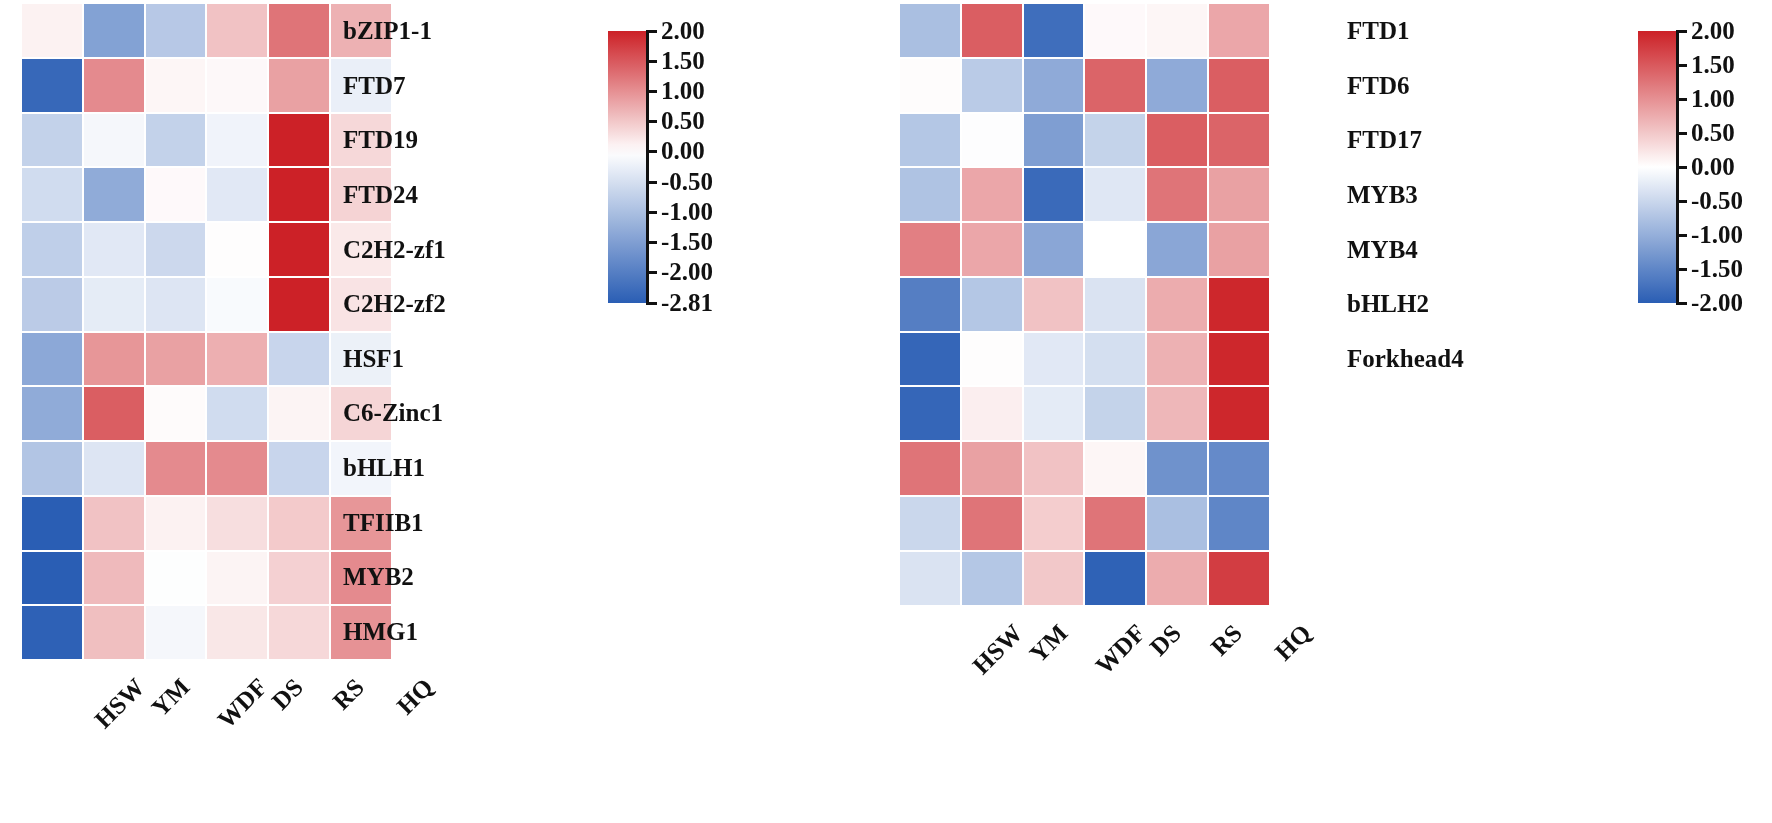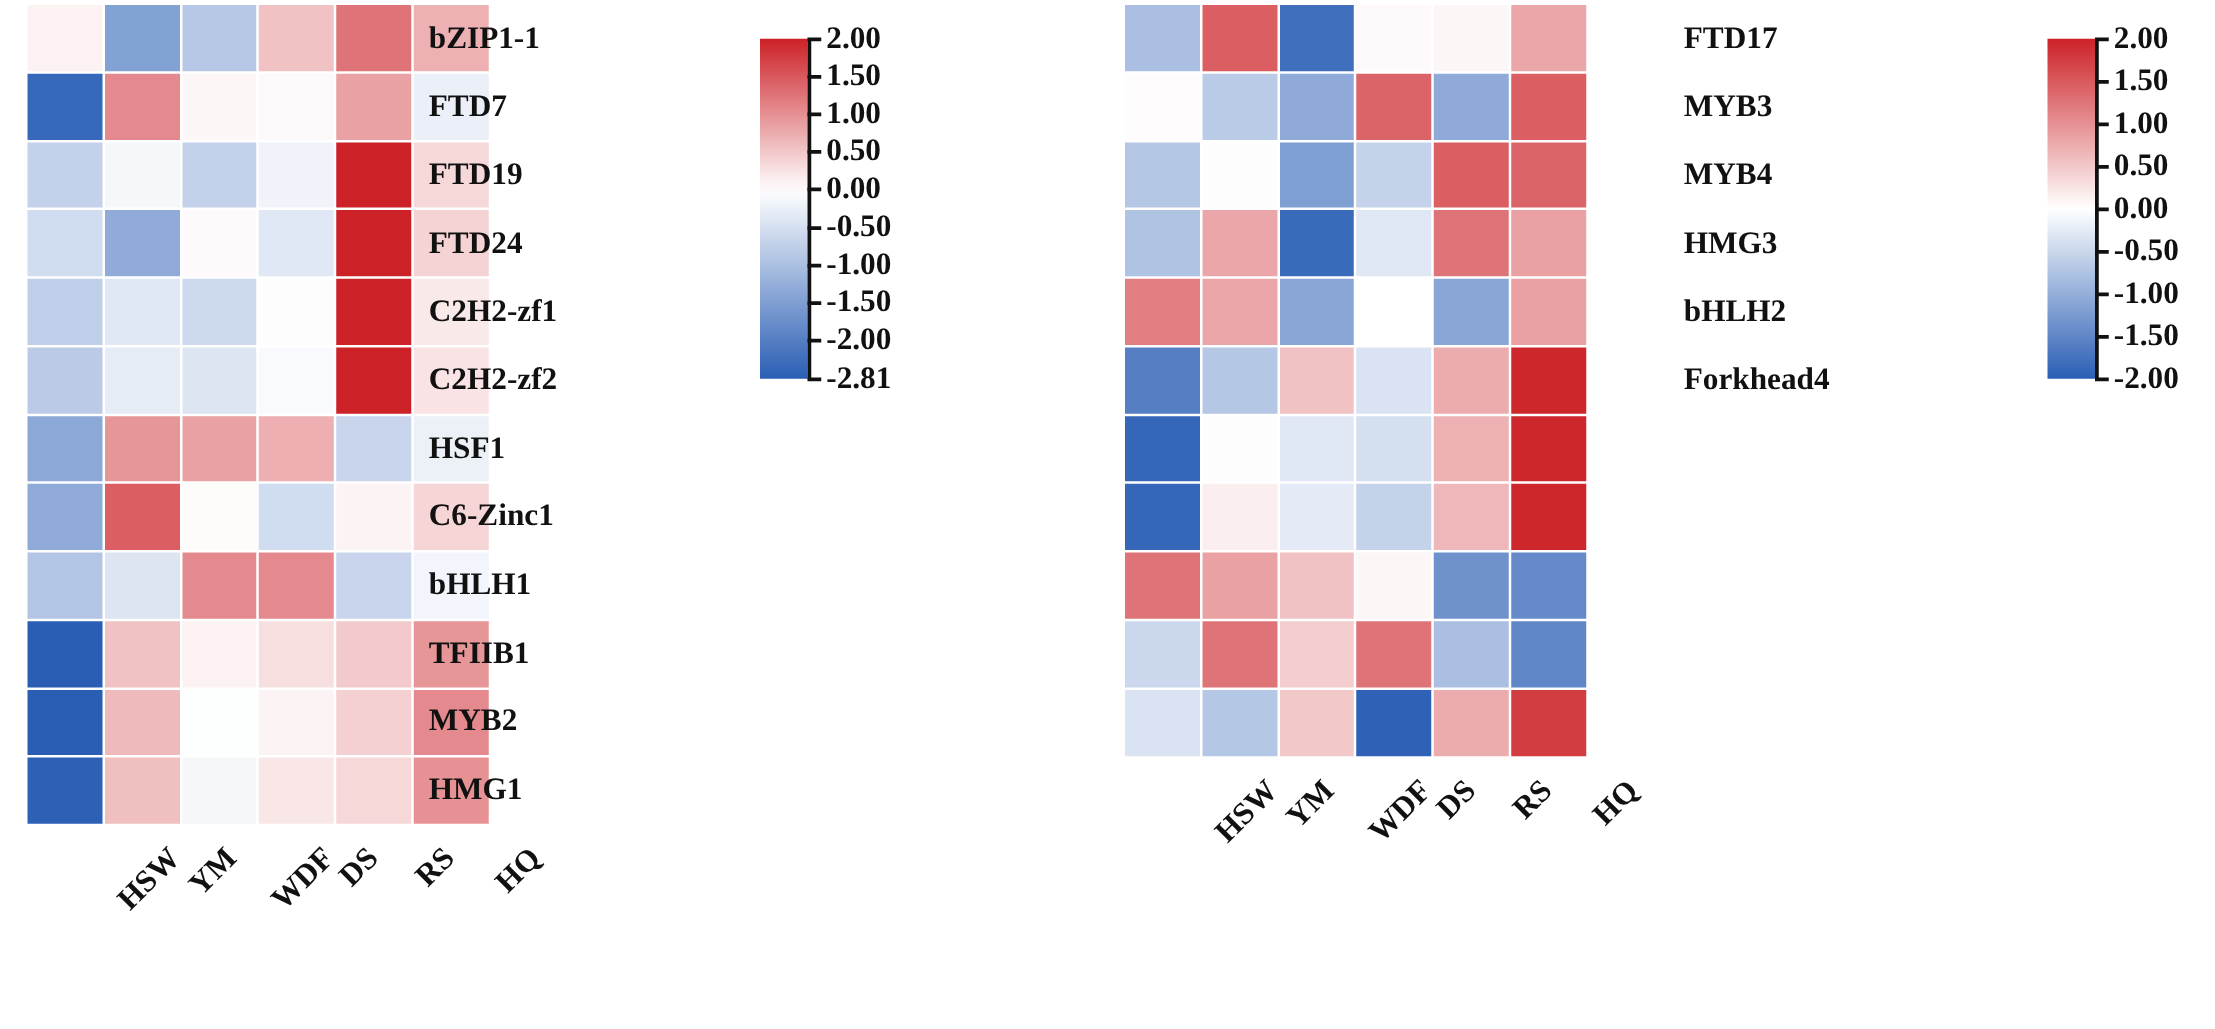--- a/index.html
+++ b/index.html
@@ -331,24 +331,25 @@
           <div class="heat-cell" style="background: rgb(95, 134, 199);"></div>
           <div class="heat-cell" style="background: rgb(218, 227, 242);"></div>
           <div class="heat-cell" style="background: rgb(180, 199, 229);"></div>
           <div class="heat-cell" style="background: rgb(242, 200, 201);"></div>
           <div class="heat-cell" style="background: rgb(47, 98, 182);"></div>
           <div class="heat-cell" style="background: rgb(236, 172, 174);"></div>
           <div class="heat-cell" style="background: rgb(210, 61, 66);"></div>
         </div>
     </div>
     <div class="row-labels" id="right-row-labels" style="left: 1347px; top: 4px; height: 600.6px;">
+        <div class="row-label" style="height: 54.6px;">FTD1</div>
+        <div class="row-label" style="height: 54.6px;">FTD6</div>
         <div class="row-label" style="height: 54.6px;">FTD17</div>
         <div class="row-label" style="height: 54.6px; text-align: center;">MYB3</div>
         <div class="row-label" style="height: 54.6px;">MYB4</div>
-        <div class="row-label" style="height: 54.6px;">HMG3</div>
         <div class="row-label" style="height: 54.6px;">bHLH2</div>
         <div class="row-label" style="height: 54.6px;">Forkhead4</div>
       </div>
     <div class="col-labels" id="right-col-labels" style="left: 900px; top: 612.6px; width: 369px; height: 140px;">
         <div class="col-label" style="left: 50.43px; top: 6px;">HSW</div>
         <div class="col-label" style="left: 111.93px; top: 6px;">YM</div>
         <div class="col-label" style="left: 173.43px; top: 6px;">WDF</div>
         <div class="col-label" style="left: 234.93px; top: 6px;">DS</div>
         <div class="col-label" style="left: 296.43px; top: 6px;">RS</div>
         <div class="col-label" style="left: 357.93px; top: 6px;">HQ</div>

